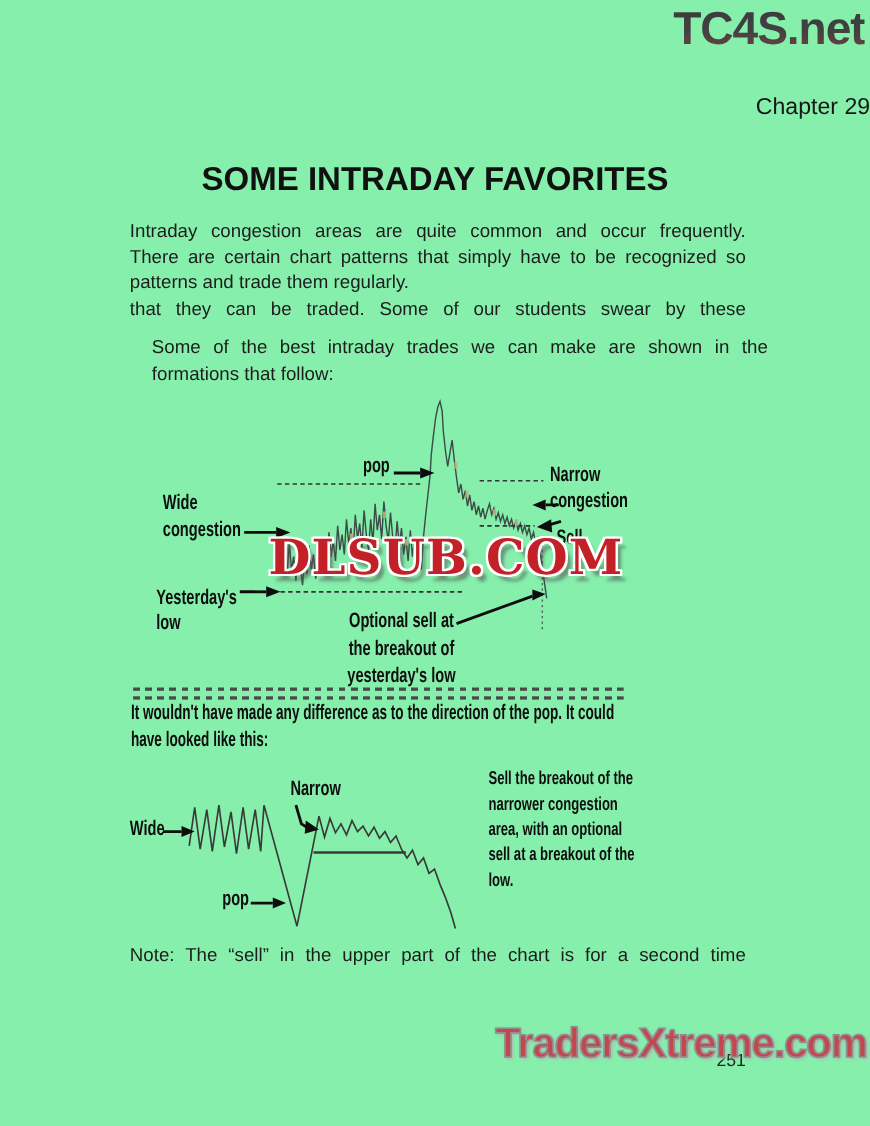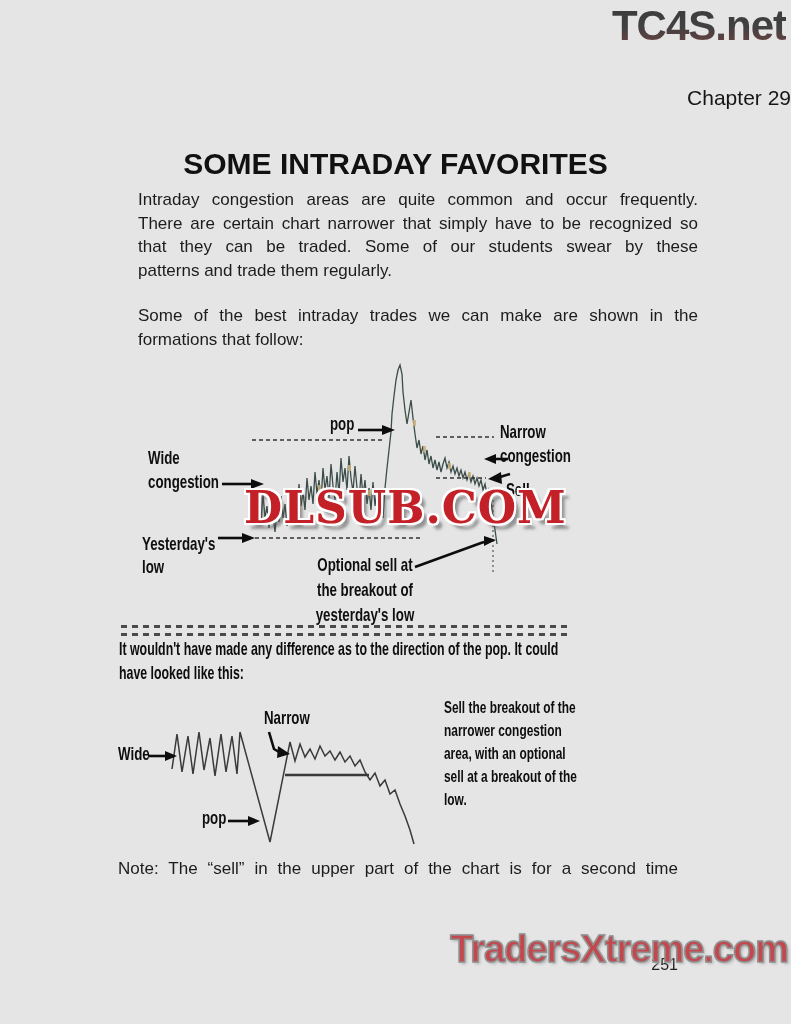--- a/index.html
+++ b/index.html
@@ -1,16 +1,16 @@
 <!DOCTYPE html>
 <html><head>
 <meta charset="utf-8">
 <style>
   html,body{margin:0;padding:0;background:#fff;}
-  .page{position:relative;width:791px;height:1024px;background:#e5e5e5;overflow:hidden;
+  .page{position:relative;width:791px;height:1024px;background:#86efac;overflow:hidden;
         font-family:"Liberation Sans",sans-serif;color:#1d1d1d;}
 
   
   .logo-top{position:absolute;top:2px;right:5px;font-size:42px;font-weight:bold;letter-spacing:-1px;
     background:linear-gradient(180deg,#3a3a3a 0%,#414141 52%,#5d4140 78%,#8f4c49 100%);
     -webkit-background-clip:text;background-clip:text;color:transparent;
     font-family:"Liberation Sans",sans-serif;}
 
   .h-chapter{position:absolute;top:86px;left:0;width:100%;text-align:right;font-size:21px;color:#161616;}
   .h-title{position:absolute;top:147px;left:0;width:100%;text-align:center;font-size:30px;font-weight:bold;color:#111;}
@@ -54,25 +54,25 @@
 </head>
 <body>
 
 <div class="page">
 
   <div class="logo-top">TC4S.net</div>
 
   <div class="h-chapter">Chapter 29</div>
   <div class="h-title">SOME INTRADAY FAVORITES</div>
 
-  <div class="para" style="top:188px;margin-left:20px;">
+  <div class="para" style="top:198px;">
     <div class="jline">Intraday congestion areas are quite common and occur frequently.</div>
-    <div class="jline">There are certain chart narrower that simply have to be recognized so</div>
+    <div class="jline">There are certain chart patterns that simply have to be recognized so</div>
+    <div class="jline jlast">patterns and trade them regularly.</div>
     <div class="jline">that they can be traded.  Some of our students swear by these</div>
-    <div class="jline jlast">patterns and trade them regularly.</div>
   </div>
 
   <div class="para" style="top:304px;margin-left:20px;">
     <div class="jline">Some of the best intraday trades we can make are shown in the</div>
     <div class="jline jlast">formations that follow:</div>
   </div>
 
   <div class="fig" style="top:362px;left:118px;width:467px;height:268px;">
     <svg viewBox="0 0 467 268" width="467" height="268">
       <polyline fill="none" stroke="#3b4d49" stroke-width="1.3" points="

